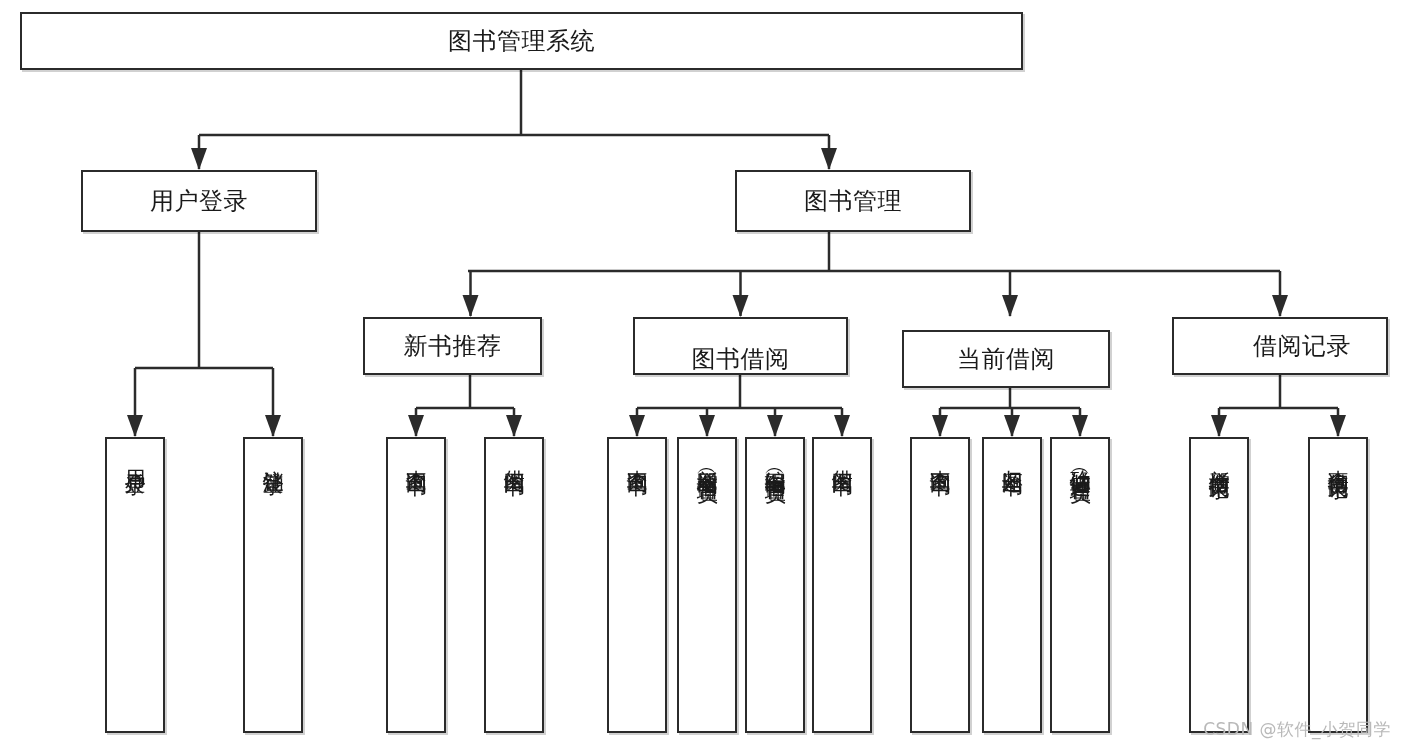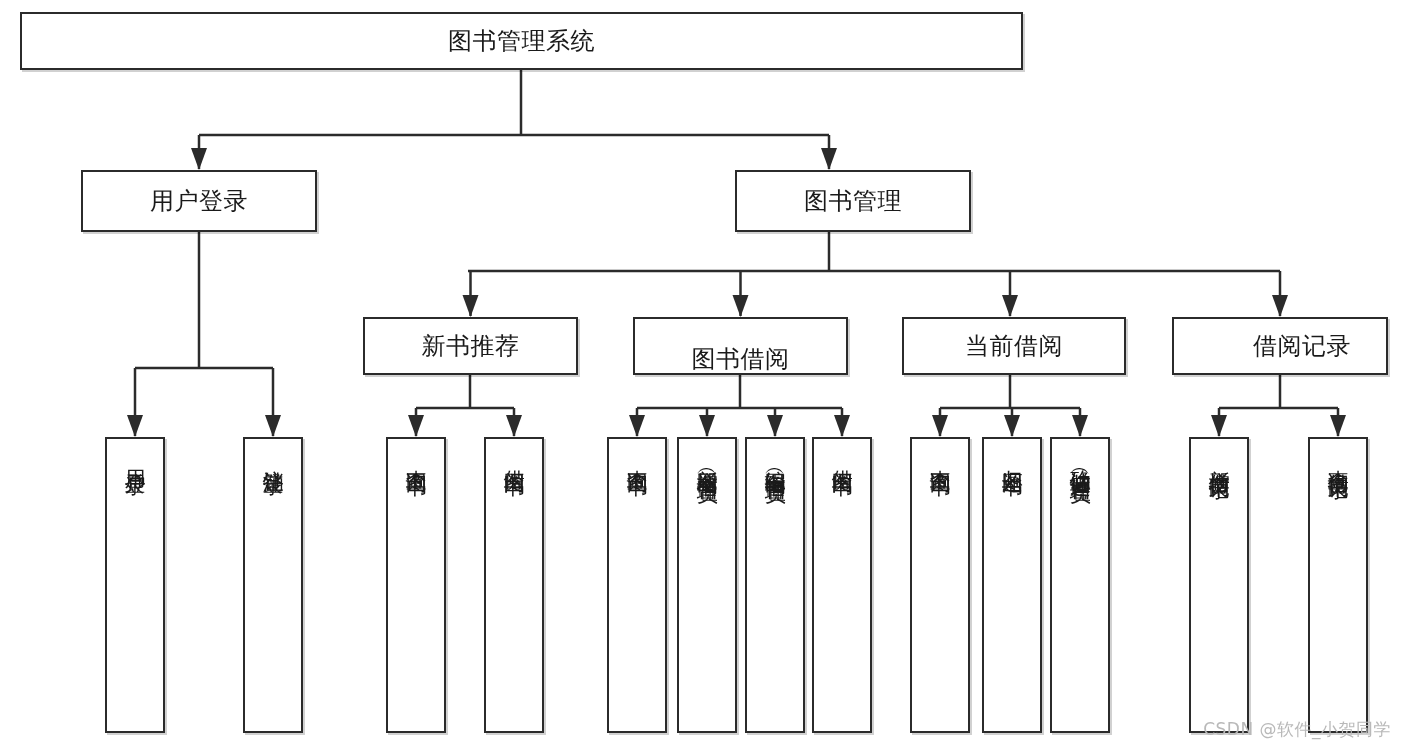--- a/index.html
+++ b/index.html
@@ -128,27 +128,27 @@
   <div id="nodes-layer">
       <div class="node" style="left: 20px; top: 12px; width: 1003px; height: 58px;">
         <span class="lbl">图书管理系统</span>
       </div>
       <div class="node" style="left: 81px; top: 170px; width: 236px; height: 62px;">
         <span class="lbl">用户登录</span>
       </div>
       <div class="node" style="left: 711px; top: 170px; width: 236px; height: 62px; margin-left: 24px;">
         <span class="lbl">图书管理</span>
       </div>
-      <div class="node" style="left: 363px; top: 317px; width: 215px; height: 58px;">
+      <div class="node" style="left: 363px; top: 317px; width: 179px; height: 58px;">
         <span class="lbl">新书推荐</span>
       </div>
       <div class="node" style="left: 633px; top: 317px; width: 215px; height: 58px; align-items: flex-end;">
         <span class="lbl">图书借阅</span>
       </div>
-      <div class="node" style="left: 902px; top: 317px; width: 224px; height: 58px;">
+      <div class="node" style="left: 902px; top: 330px; width: 208px; height: 58px;">
         <span class="lbl">当前借阅</span>
       </div>
       <div class="node" style="left: 1172px; top: 317px; width: 216px; height: 58px; padding-left: 44px;">
         <span class="lbl">借阅记录</span>
       </div>
       <div class="node vert" style="left: 105px; top: 437px; width: 60px; height: 296px;">
         <span class="lbl">用户登录</span>
       </div>
       <div class="node vert" style="left: 243px; top: 437px; width: 60px; height: 296px;">
         <span class="lbl">注销登录</span>

